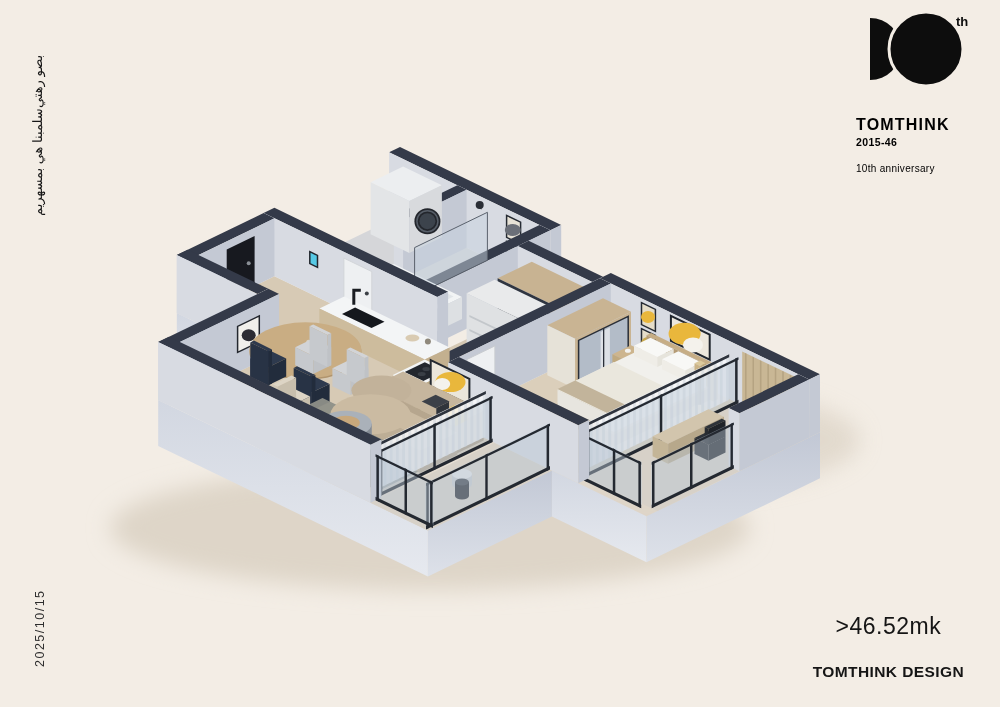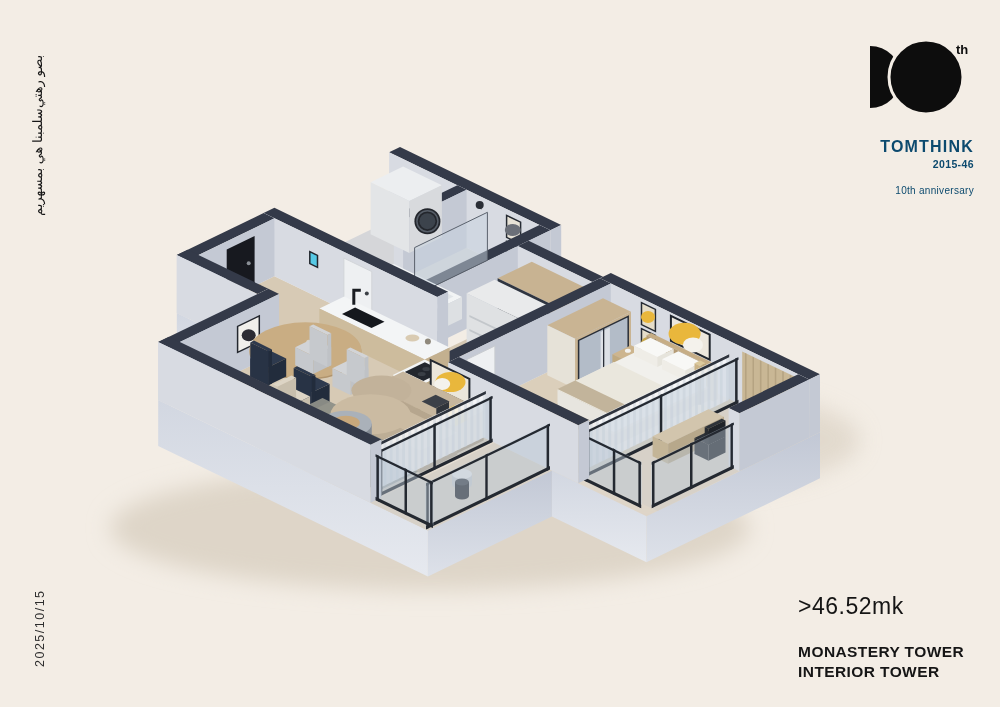--- a/index.html
+++ b/index.html
@@ -2,25 +2,25 @@
 <html><head>
 <meta charset="utf-8">
 <style>
   html,body{margin:0;padding:0}
   body{width:1000px;height:707px;overflow:hidden;font-family:"Liberation Sans",sans-serif}
   .canvas{position:relative;width:1000px;height:707px;background:#f3ede5}
   svg text{font-family:"Liberation Sans",sans-serif}
   .vtext{position:absolute;transform-origin:0 0;transform:rotate(-90deg);white-space:nowrap;color:#161616}
   .arabic{font-size:13px;letter-spacing:1px}
   .date{font-size:12.5px;letter-spacing:1.5px;color:#2d2d2d}
-  .logo{position:absolute;top:36px;right:26px;width:118px;text-align:right;color:#0c4a6e}
-  .logo .brand{font-weight:bold;font-size:16px;letter-spacing:1.2px;margin-top:10px}
+  .logo{position:absolute;top:8px;right:26px;width:118px;text-align:left;color:#000000}
+  .logo .brand{font-weight:bold;font-size:16px;letter-spacing:1.2px;margin-top:16px}
   .logo .years{font-weight:bold;font-size:10.5px;margin-top:2px;letter-spacing:.4px}
   .logo .anniv{font-size:10px;margin-top:15px;letter-spacing:.3px}
-  .footer{position:absolute;right:36px;bottom:26px;text-align:left;color:#151515}
+  .footer{position:absolute;right:36px;bottom:26px;text-align:center;color:#151515}
   .footer .area{font-size:23px;font-weight:500;letter-spacing:.5px;margin-bottom:22px}
   .footer .line{font-size:15.5px;font-weight:bold;letter-spacing:.4px;line-height:1.25}
   .scene{position:absolute;left:0;top:0}
 </style>
 </head>
 <body>
 
 <div class="canvas">
 
   <svg id="scene" class="scene" width="1000" height="707">
@@ -471,16 +471,15 @@
       <circle cx="70" cy="41" r="37" fill="#0d0d0d" stroke="#f3ede5" stroke-width="3"></circle>
       <text x="100" y="18" font-size="13" font-weight="bold" fill="#0d0d0d">th</text>
     </svg>
     <div class="brand">TOMTHINK</div>
     <div class="years">2015-46</div>
     <div class="anniv">10th anniversary</div>
   </div>
 
   <div class="footer">
     <div class="area">&gt;46.52mk</div>
-    <div class="line">MONASTERY TOWER</div>
-    <div class="line">INTERIOR TOWER</div>
+    <div class="line">TOMTHINK DESIGN</div>
   </div>
 </div>
 
 </body></html>

